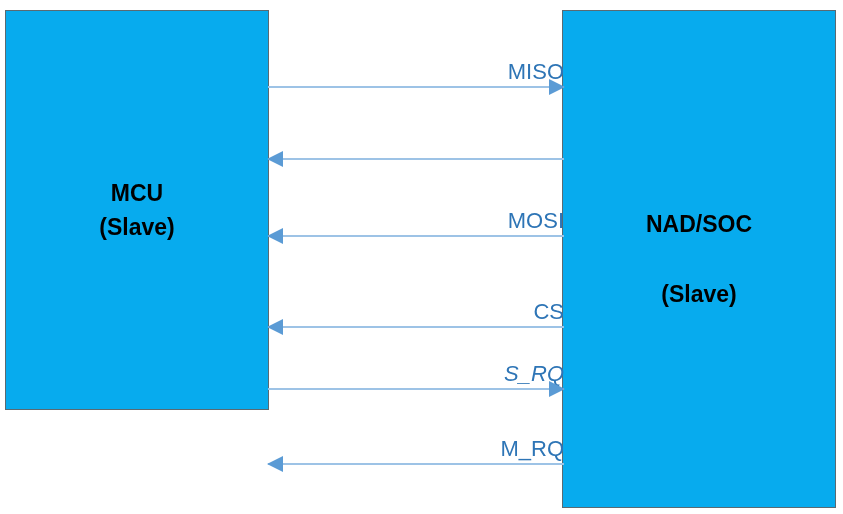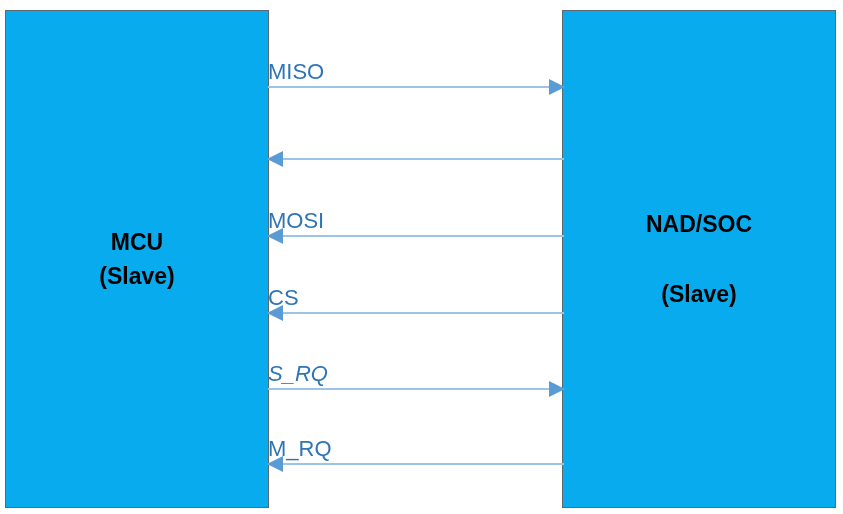--- a/index.html
+++ b/index.html
@@ -32,36 +32,36 @@
   }
   .node-line {
     color: #000000;
     font-weight: bold;
     font-size: 23px;
     line-height: 34px;
     letter-spacing: 0px;
     white-space: nowrap;
   }
 
-  #node-mcu   { left: 5px;   top: 10px; width: 264px; height: 498px; }
+  #node-mcu   { left: 5px;   top: 10px; width: 264px; height: 400px; }
   #node-nad   { left: 562px; top: 10px; width: 274px; height: 498px; gap: 36px; }
 
   
   .signal {
     position: absolute;
     left: 268px;
     width: 296px;
     height: 60px;
   }
   .signal-label {
     position: absolute;
     left: 0;
     right: 0;
     bottom: 19px;
-    text-align: left;
+    text-align: right;
     color: #2E75B6;
     font-size: 22px;
     line-height: 26px;
     white-space: nowrap;
   }
   
   .shaft {
     position: absolute;
     left: 0;
     width: 296px;
@@ -84,21 +84,21 @@
   }
   .head.left {
     left: -1px;
     border-right: 16px solid #5B9BD5;
   }
 
   
   #signal-miso { top: 44px; }
   #signal-mosi { top: 116px; }
   #signal-sclk { top: 193px; }
-  #signal-cs   { top: 270px; padding-left: 32px; }
+  #signal-cs   { top: 284px; }
   #signal-srq  { top: 346px; font-style: italic; }
   #signal-mrq  { top: 421px; }
 </style>
 </head>
 <body>
 
 <div id="canvas">
 
   <div class="node" id="node-mcu">
     <div class="node-line">MCU</div>

